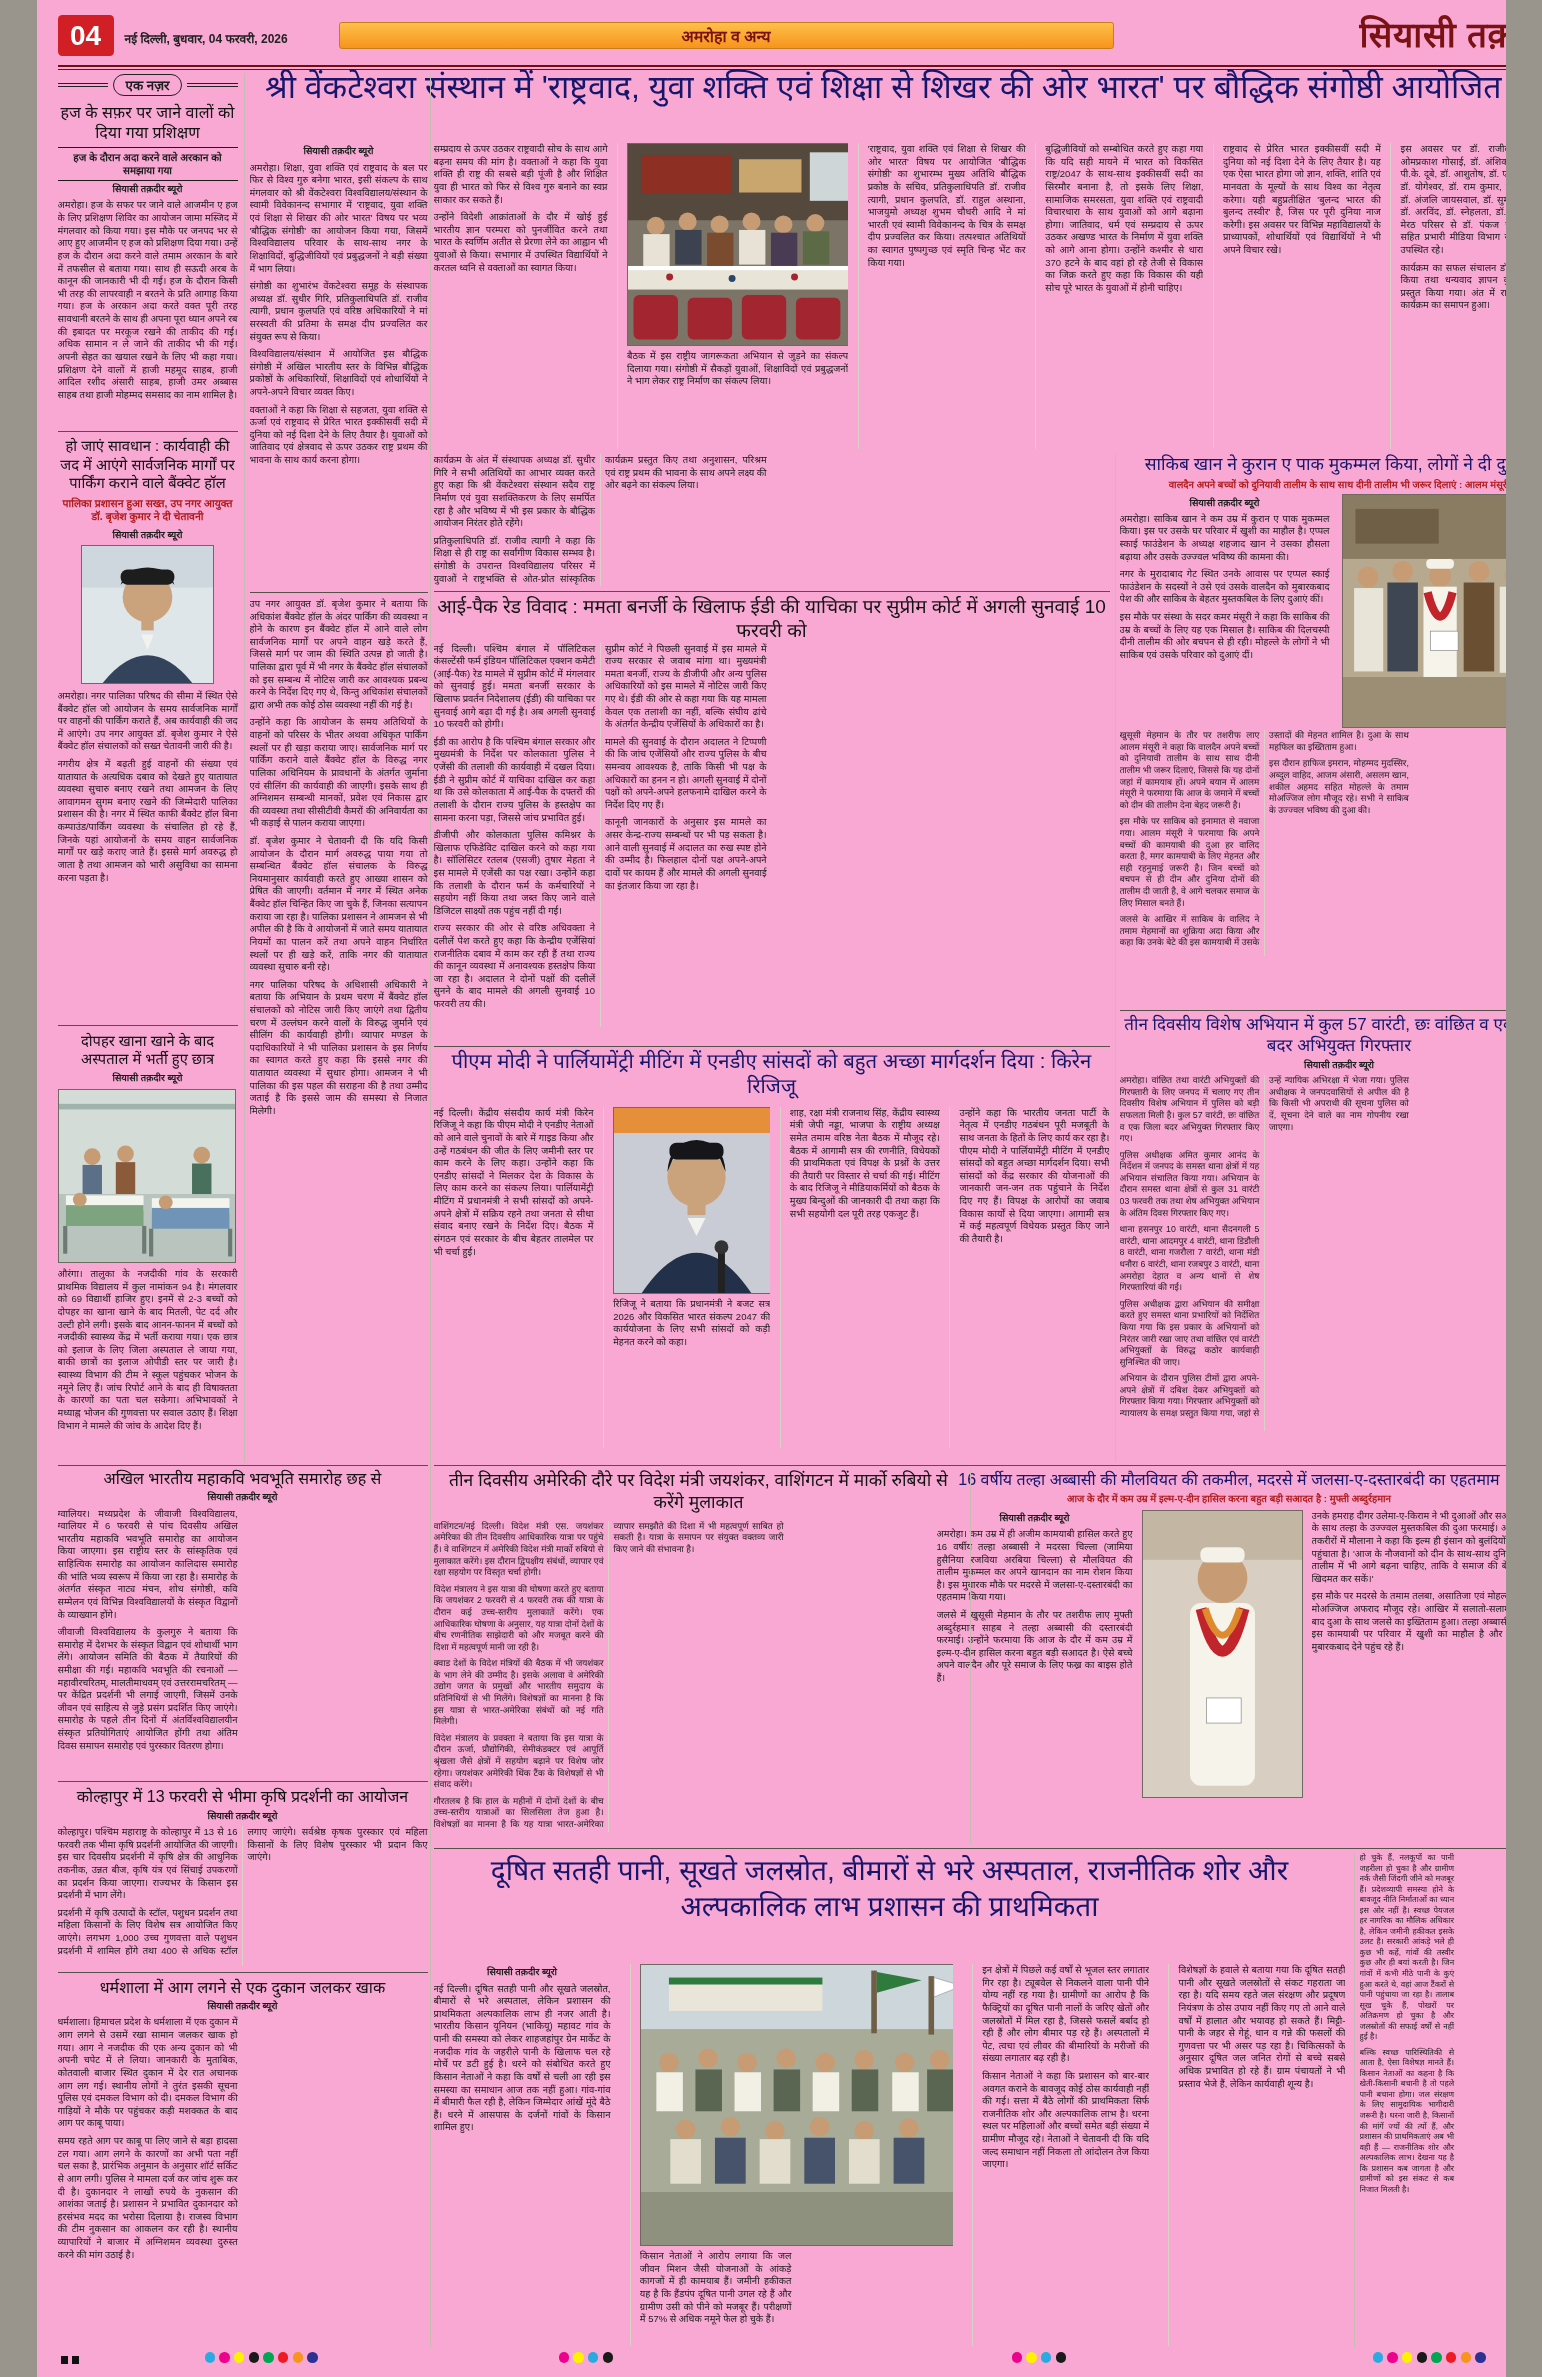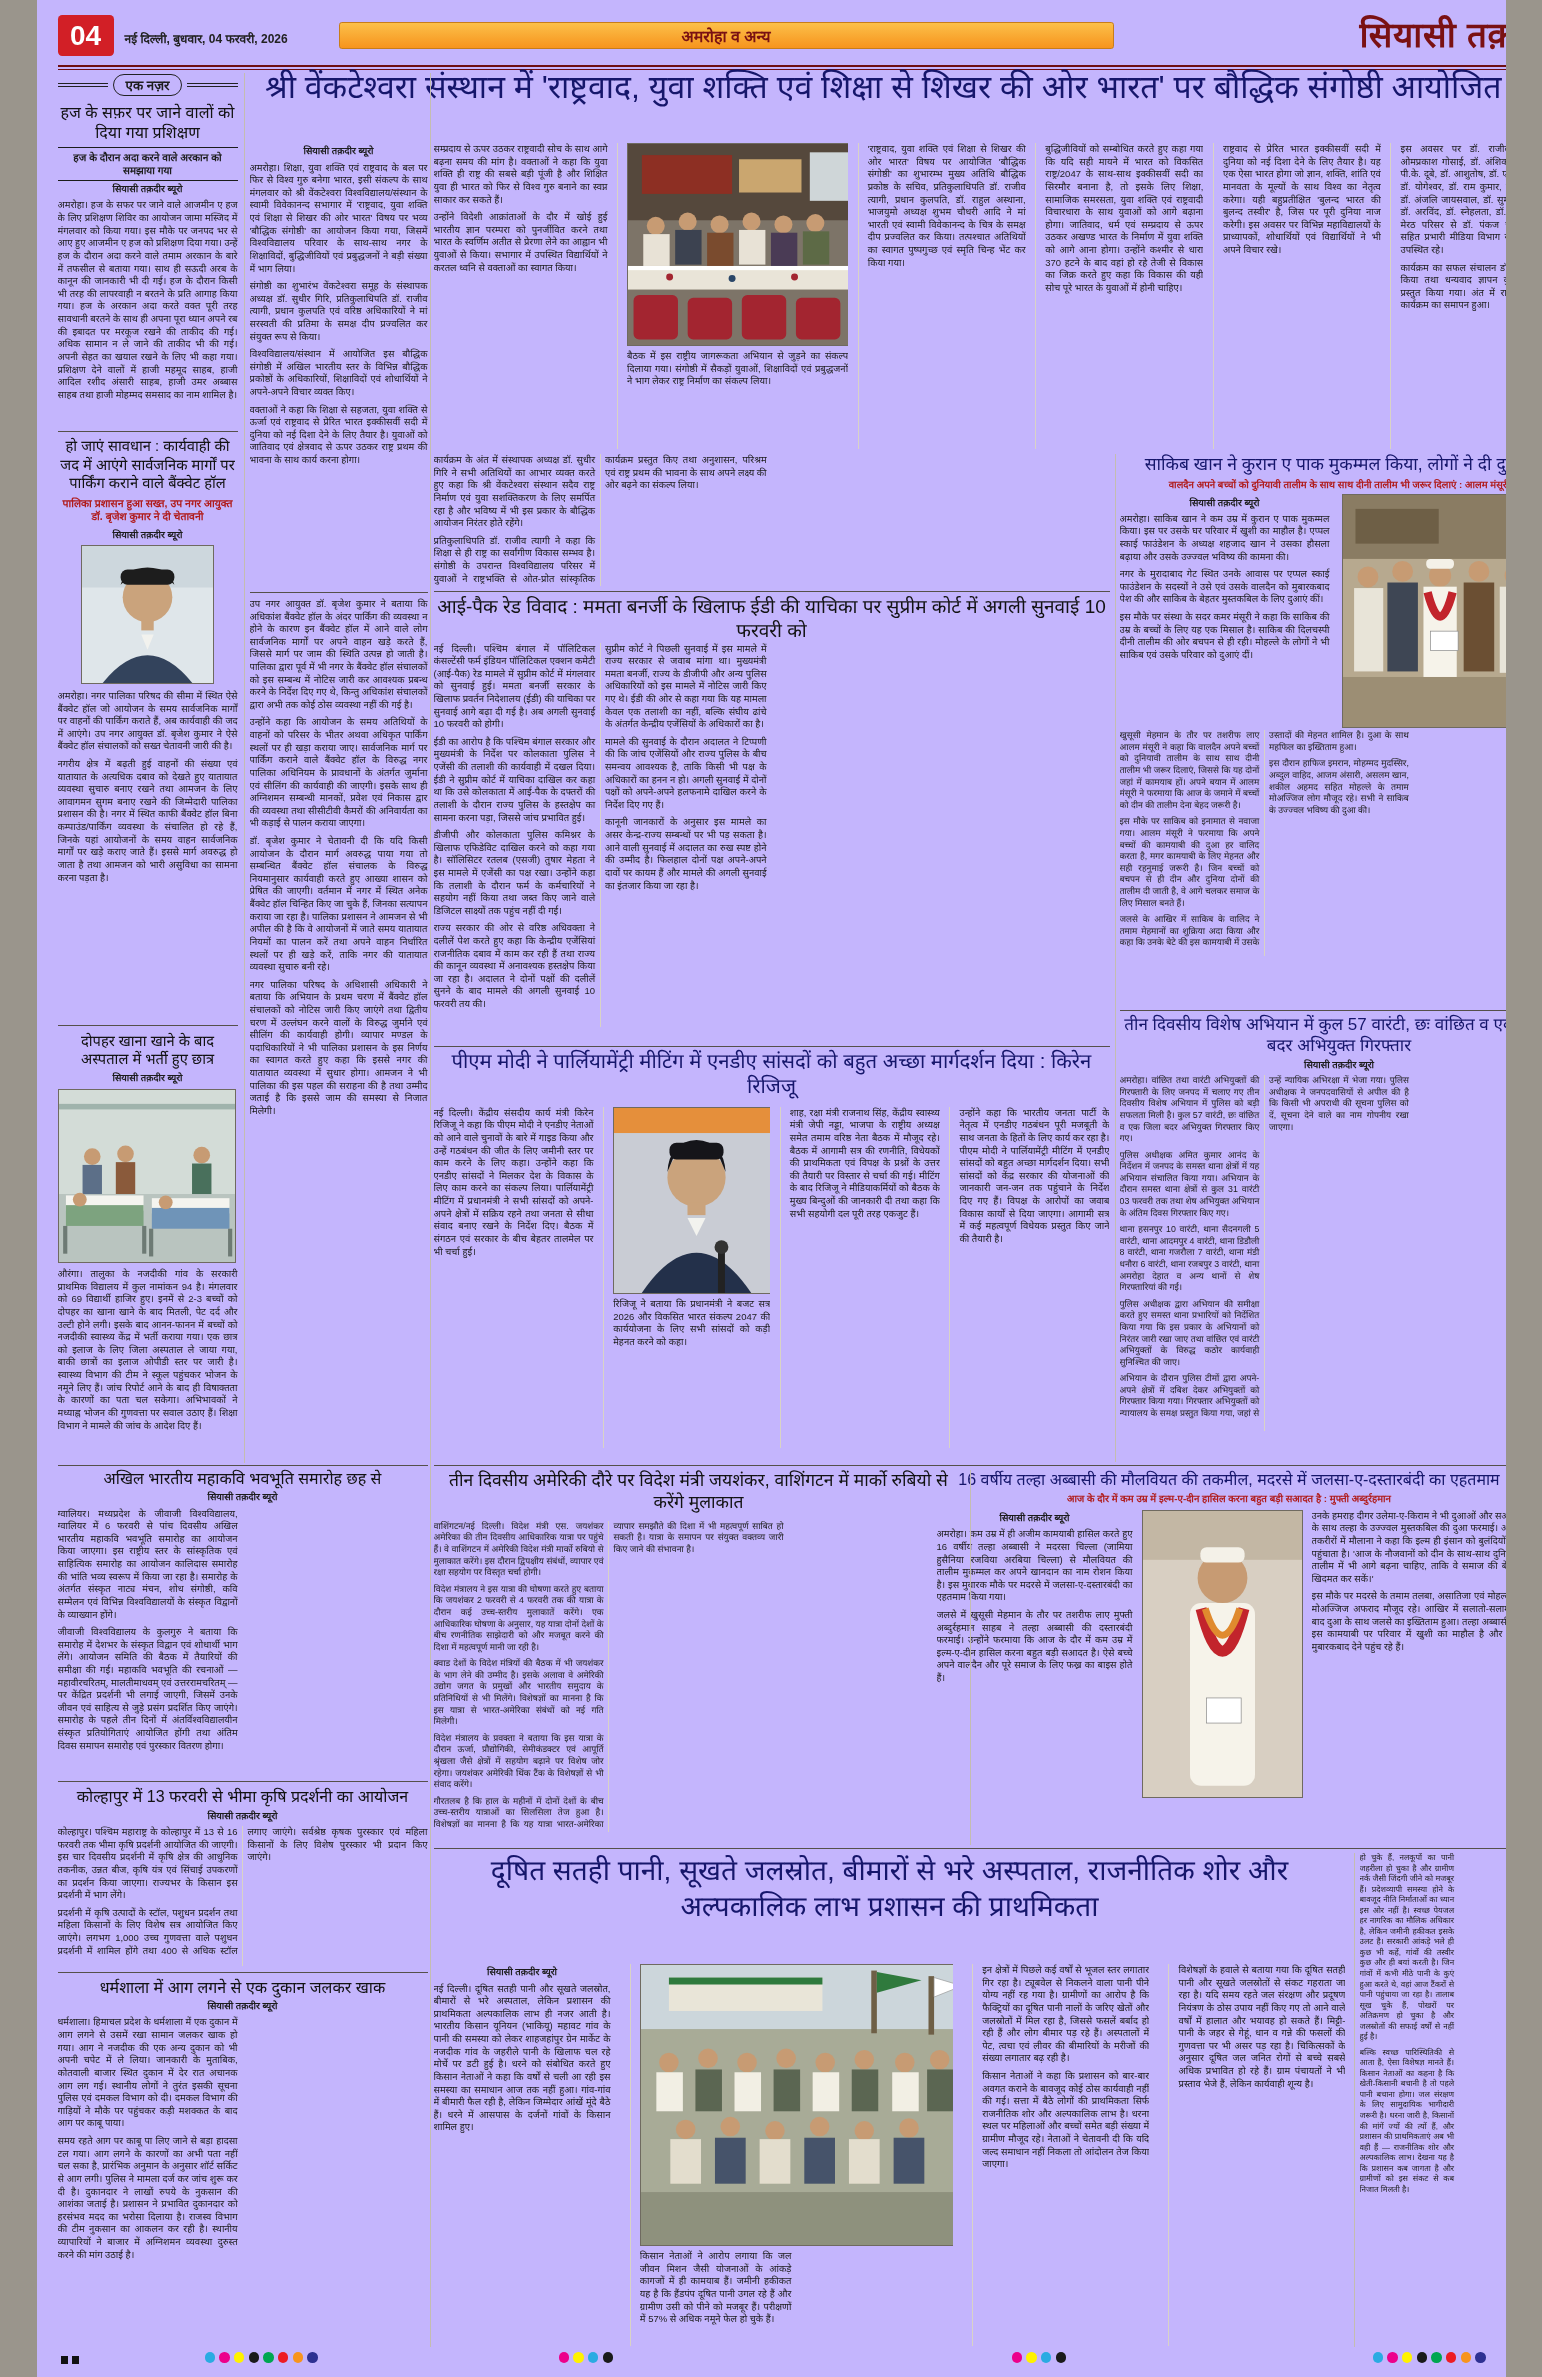--- a/index.html
+++ b/index.html
@@ -1,17 +1,17 @@
 <!DOCTYPE html>
 <html style="font-size:11.2px"><head>
 <meta charset="utf-8">
 <style>
 *{margin:0;padding:0;box-sizing:border-box}
 body{background:#9a958c;font-family:"Liberation Sans","DejaVu Sans",sans-serif}
-#page{position:relative;width:1469px;height:2377px;margin:0 auto;background:#c4b5fd;color:#1d1d1d;overflow:hidden}
+#page{position:relative;width:1469px;height:2377px;margin:0 auto;background:#f9a8d4;color:#1d1d1d;overflow:hidden}
 .abs{position:absolute}
 .bt{font-size:9.5px;line-height:1.33;text-align:justify}
 .bt p{margin:0 0 4.9px}
 .byline{text-align:center;font-weight:700;font-size:9.5px;margin:1.4px 0 4.2px}
 .hl{font-weight:400;text-align:center;line-height:1.25}
 .navy{color:#16166b}
 .dark{color:#121212}
 .redsub{color:#b01d1d;font-weight:700;text-align:center;line-height:1.3}
 .subbox{border-top:1.4px solid #1b1b1b;border-bottom:1.4px solid #1b1b1b;font-weight:700;text-align:center;font-size:10.2px;padding:2.8px 1.4px;line-height:1.3}
 .clip{overflow:hidden}

